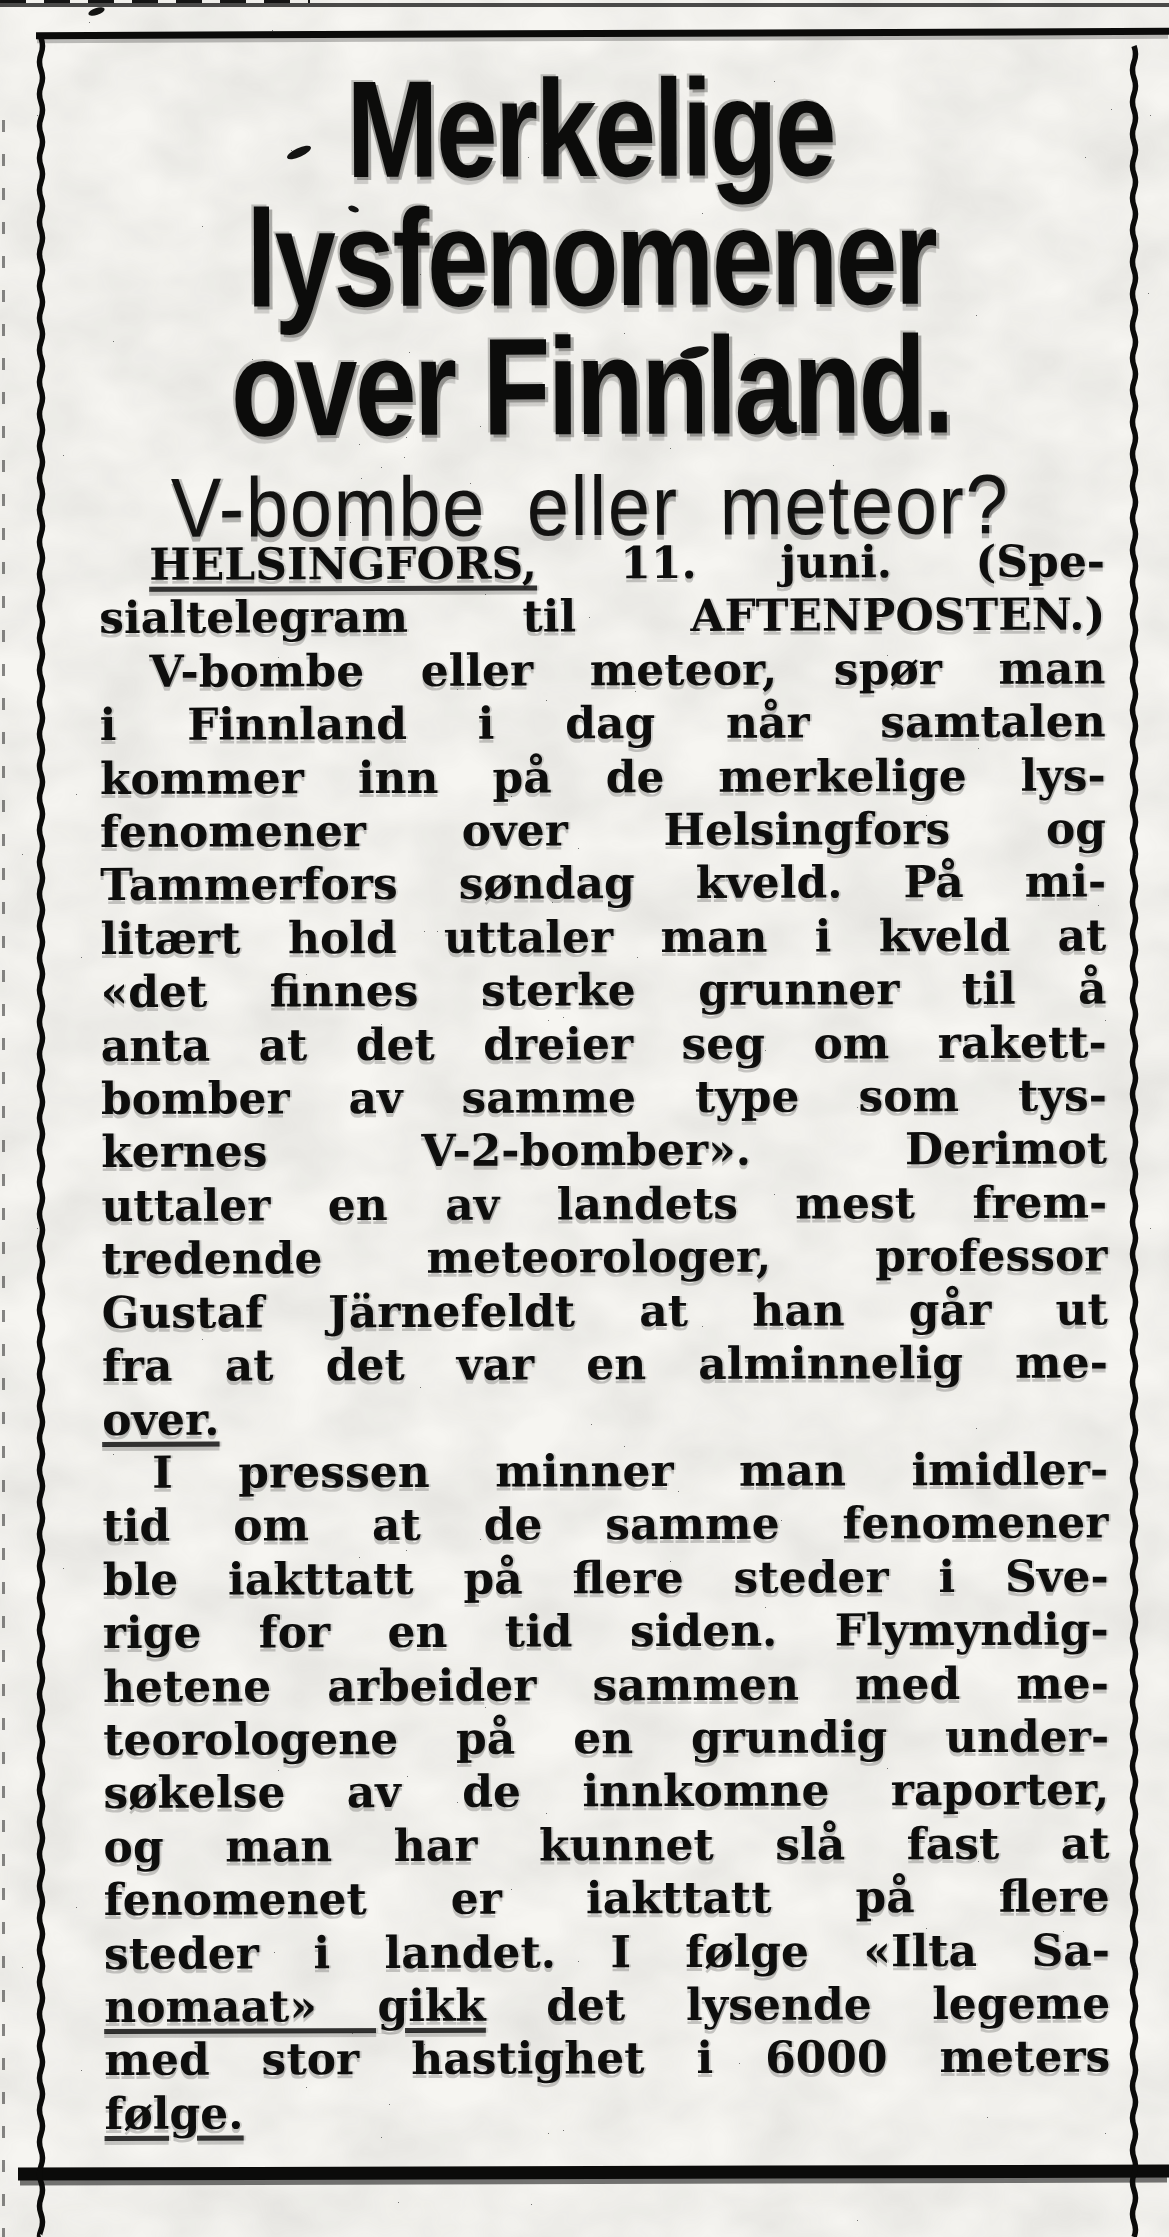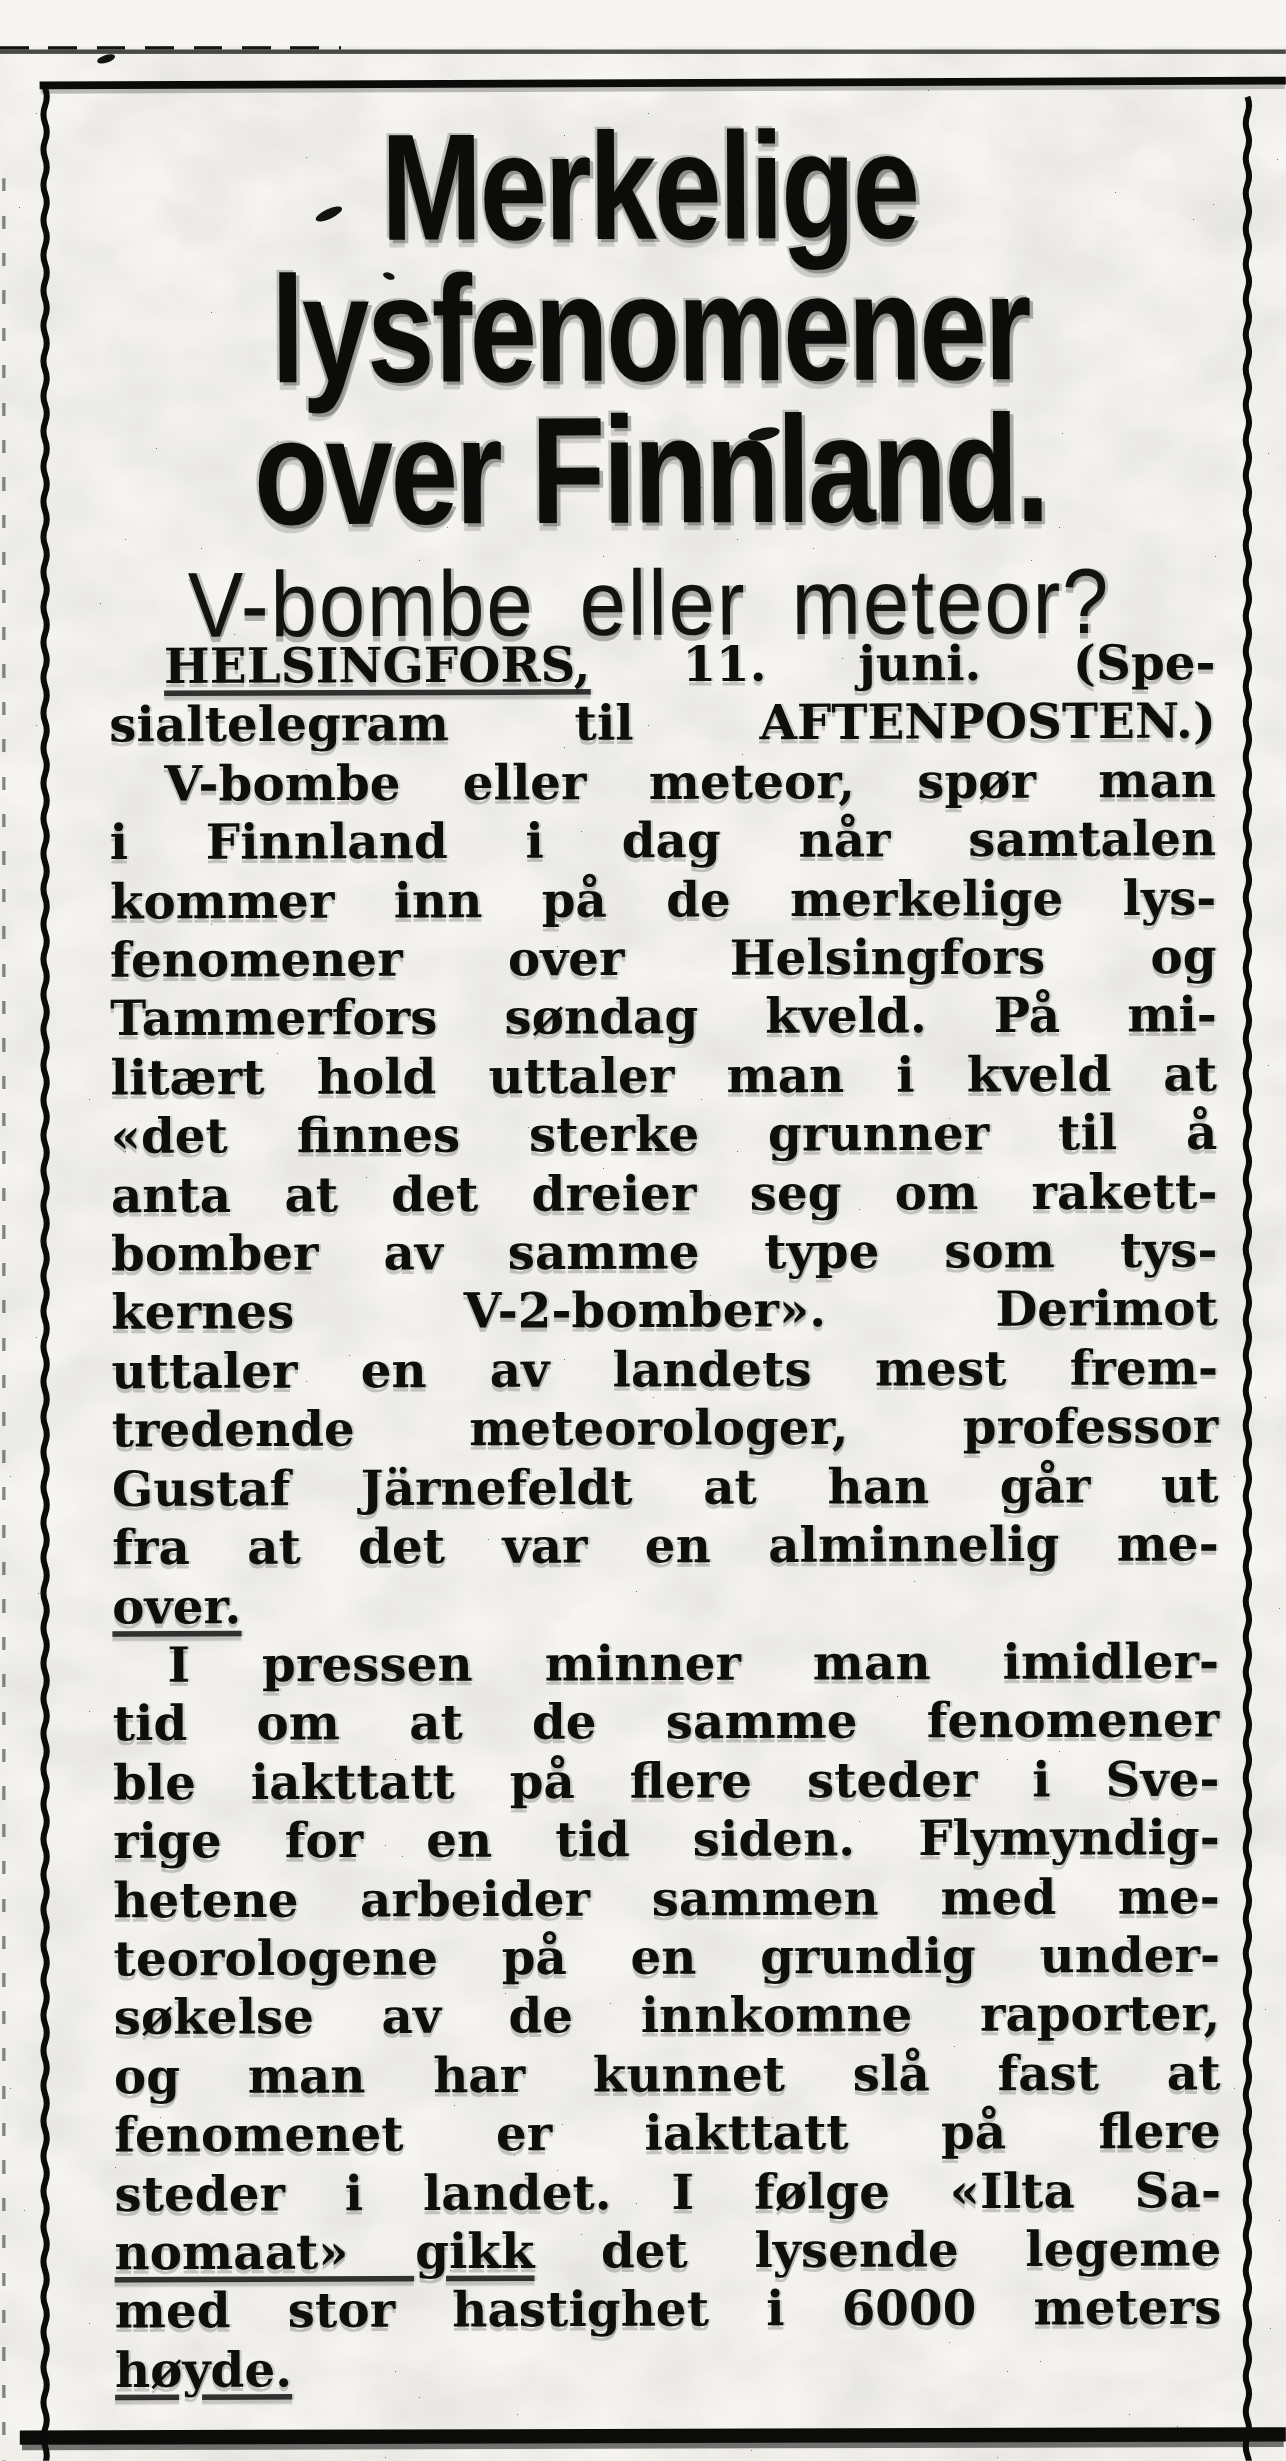--- a/index.html
+++ b/index.html
@@ -2,21 +2,21 @@
 <html><head>
 <meta charset="utf-8">
 <style>
   html,body{margin:0;padding:0;}
   body{
     width:1169px;height:2237px;position:relative;overflow:hidden;
     background:#f6f5f1;
     font-family:"DejaVu Serif",serif;
     color:#0d0d0c;
   }
-  .sheet{position:absolute;inset:0;margin-top:42px;}
+  .sheet{position:absolute;inset:0;}
 
   
   .rule{position:absolute;background:#0b0b0a;}
   .rule-top{top:30px;left:36px;right:0;height:7px;transform:rotate(-0.22deg);
     box-shadow:0 5px 0 -1px rgba(10,10,10,.25);}
   .rule-top-echo{top:46px;left:118px;width:310px;height:3px;background:repeating-linear-gradient(90deg,#111 0 26px,transparent 26px 44px);}
   .rule-bottom{top:2166px;left:18px;right:0;height:13px;transform:rotate(-0.15deg);
     box-shadow:0 7px 0 -2px rgba(10,10,10,.55);}
   .rule-bottom-echo{top:2190px;left:545px;right:0;height:4px;background:#111;opacity:.75;}
   .rule-left-2{top:1988px;left:14px;width:5px;bottom:0;background:repeating-linear-gradient(180deg,#0b0b0a 0 30px,rgba(11,11,10,.55) 30px 40px);}
@@ -132,21 +132,21 @@
     <div class="bl"><span>ble iakttatt på flere steder i Sve-</span></div>
     <div class="bl"><span>rige for en tid siden.  Flymyndig-</span></div>
     <div class="bl"><span>hetene arbeider sammen med me-</span></div>
     <div class="bl"><span>teorologene på en grundig under-</span></div>
     <div class="bl"><span>søkelse av de innkomne raporter,</span></div>
     <div class="bl"><span>og man har kunnet slå fast at</span></div>
     <div class="bl"><span>fenomenet er iakttatt på flere</span></div>
     <div class="bl"><span>steder i landet.  I følge «Ilta Sa-</span></div>
     <div class="bl"><span class="u">nomaat» gikk</span><span> det lysende legeme</span></div>
     <div class="bl"><span>med stor hastighet i 6000 meters</span></div>
-    <div class="bl last"><span class="u">høyde.</span></div>
+    <div class="bl last"><span class="u">følge.</span></div>
   </div>
 
   <div class="blob blob-1"></div>
   <div class="blob blob-2"></div>
   <div class="blob blob-3"></div>
   <div class="blob blob-4"></div>
 
   <svg class="noise-layer" width="1169" height="2237" aria-hidden="true">
     <filter id="fSpeck" x="0" y="0" width="100%" height="100%">
       <feTurbulence type="fractalNoise" baseFrequency="0.46" numOctaves="2" seed="11"></feTurbulence>

